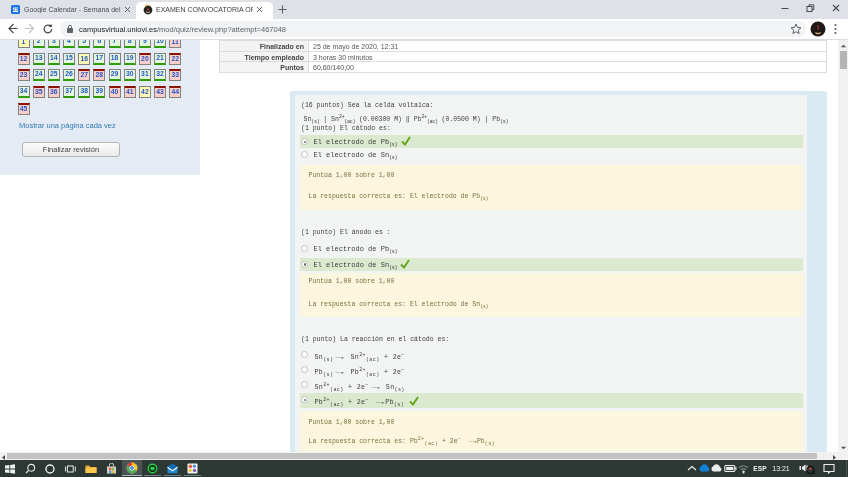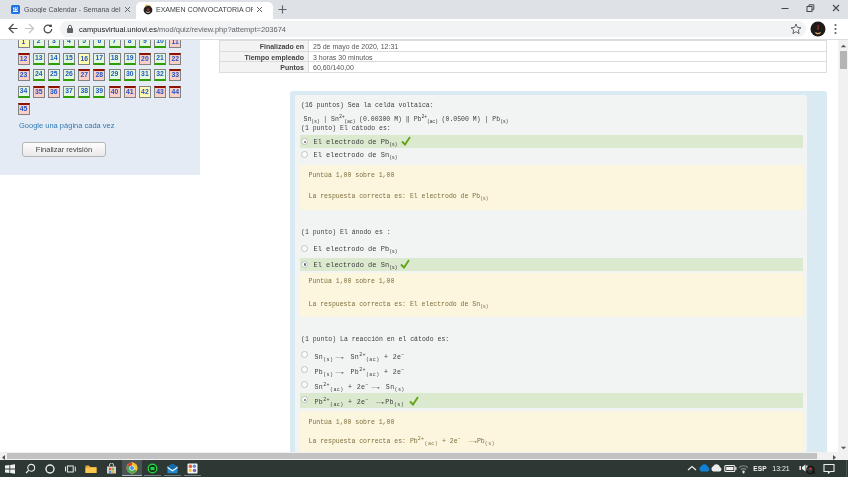--- a/index.html
+++ b/index.html
@@ -14,21 +14,21 @@
 #url{left:79px;top:25px;font-size:7.5px;color:#202124;white-space:nowrap;letter-spacing:0px}
 #url span{color:#5f6368}
 
 #page{left:0;top:40px;width:838px;height:412px;background:#fff;overflow:hidden}
 #sidebg{left:0;top:0;width:200px;height:134.5px;background:#e5ebf4}
 .qb{position:absolute;width:12px;height:12px;border:1px solid #828282;font-size:6.8px;font-weight:bold;color:#2356c9;text-align:center;line-height:9.5px}
 .g{background:#e3f8dd;border-bottom:2.5px solid #2f9e05;line-height:7.5px}
 .p{background:#f9cfc8;border-top:2.5px solid #8e1204;line-height:7.5px}
 .y{background:#fffab4}
 #mostrar{left:19px;top:80.5px;font-size:7.5px;color:#2f7bb5}
-#finbtn{left:22px;top:102px;width:84px;height:15px;background:linear-gradient(#fdfdfd,#e9e9e9);border:1px solid #b5b5b5;border-radius:3px;font-size:7.5px;color:#444;text-align:center;line-height:13px}
+#finbtn{left:22px;top:102px;width:98px;height:15px;background:linear-gradient(#fdfdfd,#e9e9e9);border:1px solid #b5b5b5;border-radius:3px;font-size:7.5px;color:#444;text-align:center;line-height:13px}
 
 #tbl{left:219px;top:0px;width:608px;border-collapse:collapse;font-size:7px}
 #tbl td{border:1px solid #dcdcdc;height:8.4px;padding:2px 4px 0 4px;vertical-align:top;line-height:7.5px}
 #tbl td.h{background:#f3f3f3;font-weight:bold;color:#444;text-align:right;width:89px}
 #tbl td.v{color:#555}
 
 #qinfo{left:219px;top:49px;width:66px;height:98px;background:#e8e8e8;border-radius:3px;font-size:7px;color:#666;white-space:nowrap}
 #blue{left:290px;top:51px;width:537px;height:361px;background:#d9eaf3;border-radius:3px 3px 0 0}
 #gray{left:295px;top:54.5px;width:512px;height:357.5px;background:#f2f4f3;border-radius:2px}
 .mono{position:absolute;font-family:"Liberation Mono",monospace;font-size:6.5px;color:#404040;white-space:nowrap}
@@ -104,21 +104,21 @@
 <svg class="a" style="left:43px;top:24px" width="10" height="10">
     <path d="M8.7 5A3.8 3.8 0 1 1 7.6 2.3" stroke="#45494d" stroke-width="1.2" fill="none"></path>
     <path d="M5.8 2.6H8.4V0.2" fill="#45494d" stroke="none"></path>
     <rect x="6.4" y="0.8" width="2.4" height="2.2" fill="#45494d"></rect>
   </svg>
 <div class="a" id="pill"></div>
 <svg class="a" style="left:66px;top:24px" width="8" height="10">
     <rect x="1" y="4" width="6" height="5" rx="0.8" fill="#5f6368"></rect>
     <path d="M2.5 4V2.8A1.5 1.5 0 0 1 5.5 2.8V4" stroke="#5f6368" stroke-width="1" fill="none"></path>
   </svg>
-<div class="a" id="url">campusvirtual.uniovi.es<span>/mod/quiz/review.php?attempt=203674</span></div>
+<div class="a" id="url">campusvirtual.uniovi.es<span>/mod/quiz/review.php?attempt=467048</span></div>
 <svg class="a" style="left:790px;top:23px" width="12" height="12">
     <path d="M6 1L7.4 4.4L11 4.7L8.3 7L9.1 10.6L6 8.7L2.9 10.6L3.7 7L1 4.7L4.6 4.4Z" fill="none" stroke="#5f6368" stroke-width="1"></path>
   </svg>
 <svg class="a" style="left:810px;top:21px" width="16" height="16">
     <circle cx="8" cy="8" r="7.5" fill="#1f1a17"></circle>
     <path d="M5 11 L8 12 L11 11 L10 13 A7.5 7.5 0 0 1 6 13Z" fill="#caa56a"></path>
     <rect x="7.6" y="4" width="1" height="5" fill="#b3382a"></rect>
   </svg>
 <svg class="a" style="left:833px;top:23px" width="5" height="12">
     <circle cx="2.5" cy="2" r="1.1" fill="#5f6368"></circle>
@@ -168,21 +168,21 @@
 <div class="qb g" style="left:63.0px;top:46.0px">37</div>
 <div class="qb g" style="left:78.2px;top:46.0px">38</div>
 <div class="qb g" style="left:93.3px;top:46.0px">39</div>
 <div class="qb p" style="left:108.5px;top:46.0px">40</div>
 <div class="qb p" style="left:123.7px;top:46.0px">41</div>
 <div class="qb y" style="left:138.9px;top:46.0px">42</div>
 <div class="qb p" style="left:154.0px;top:46.0px">43</div>
 <div class="qb p" style="left:169.2px;top:46.0px">44</div>
 <div class="qb p" style="left:17.5px;top:62.6px">45</div>
 </div>
-  <div class="a" id="mostrar">Google una página cada vez</div>
+  <div class="a" id="mostrar">Mostrar una página cada vez</div>
   <div class="a" id="finbtn">Finalizar revisión</div>
   <table class="a" id="tbl">
     <tbody>
         <tr>
           <td class="h">Finalizado en</td>
           <td class="v">25 de mayo de 2020, 12:31</td>
         </tr>
     <tr>
           <td class="h">Tiempo empleado</td>
           <td class="v">3 horas 30 minutos</td>

